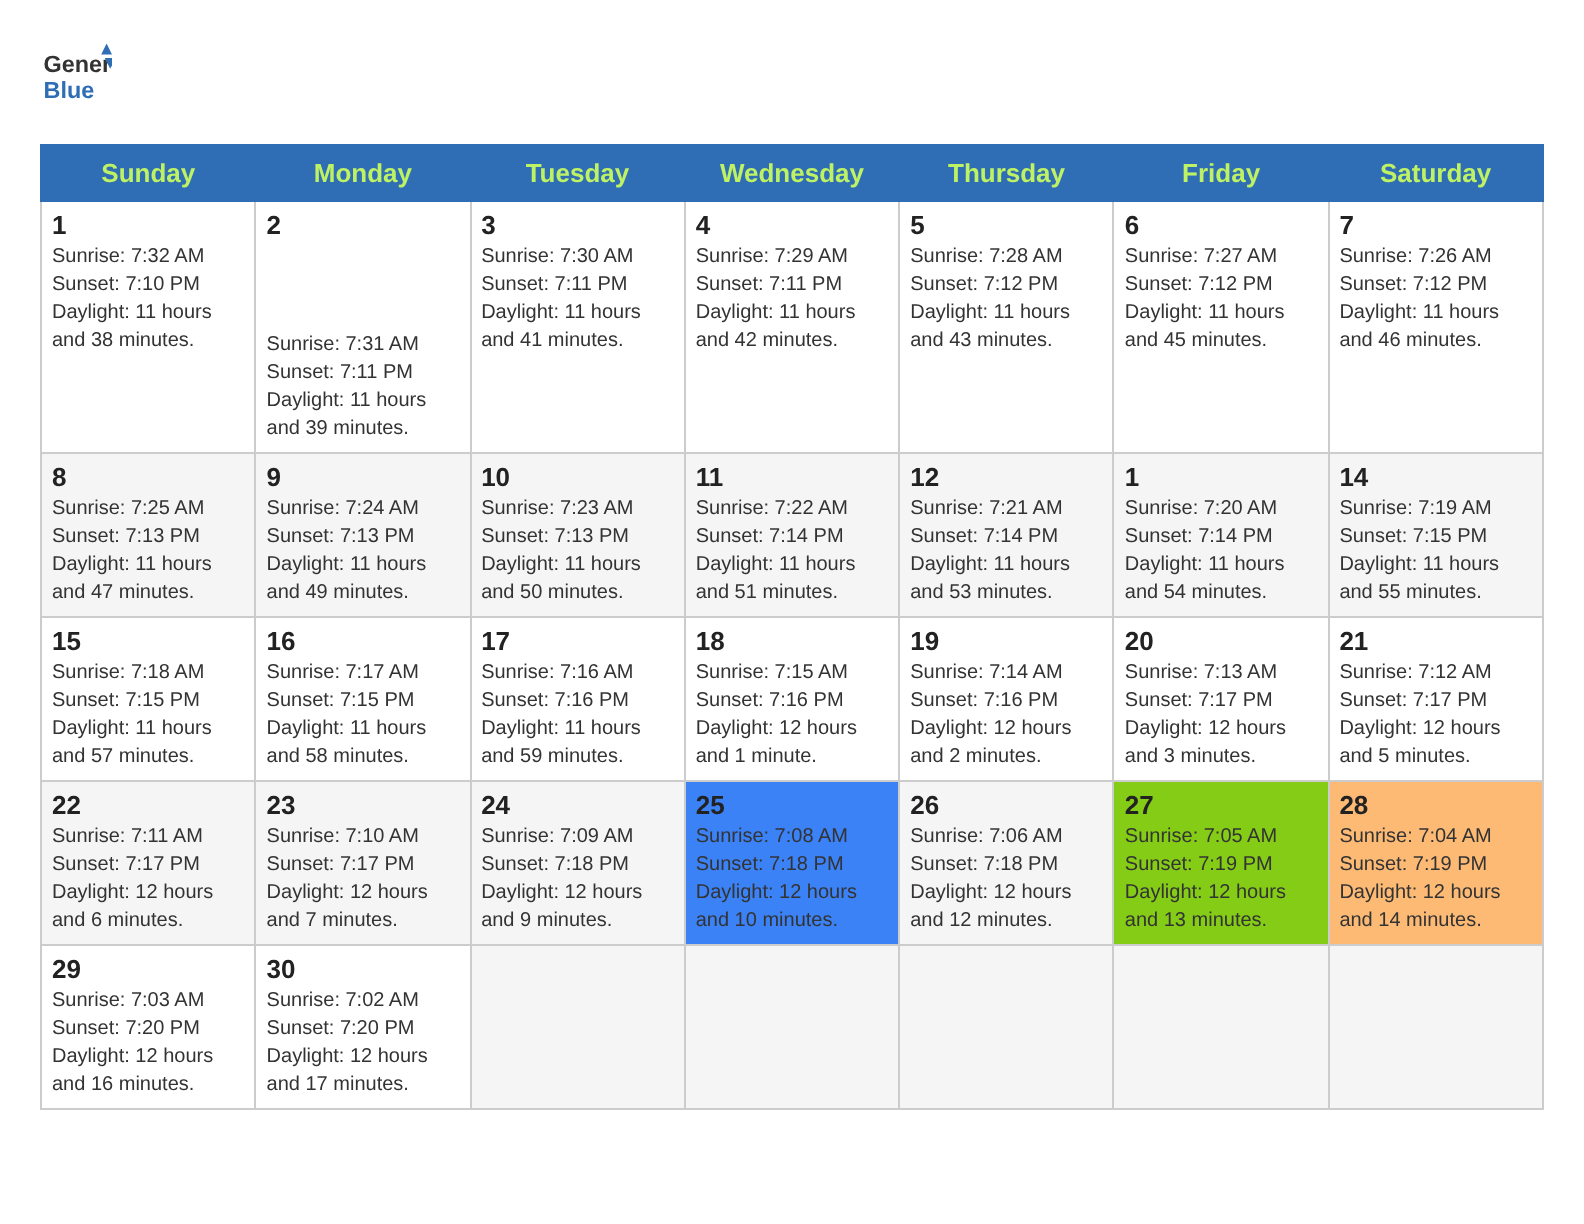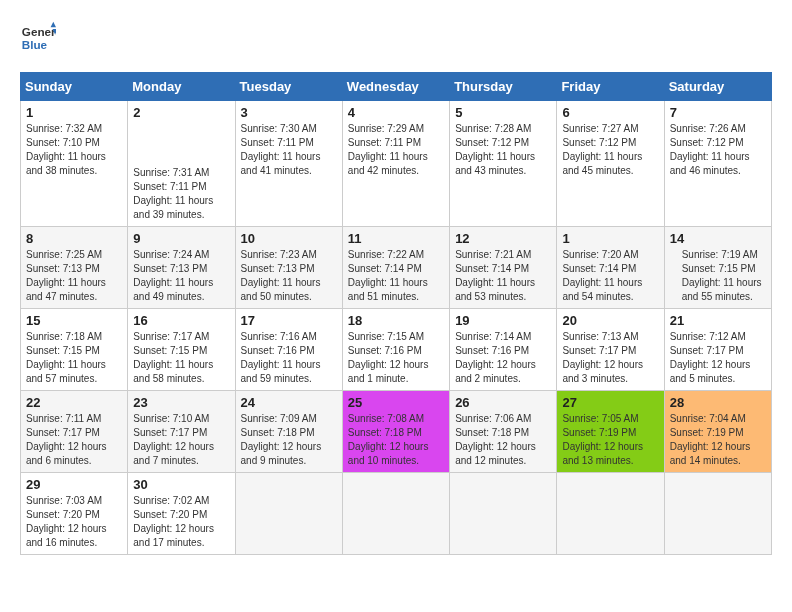--- a/index.html
+++ b/index.html
@@ -37,23 +37,23 @@
       font-size: 16px;
       color: #555;
     }
     .calendar {
       width: 100%;
       border-collapse: collapse;
       font-size: 11px;
     }
     .calendar th {
       background: #2f6eb5;
-      color: #ffffff;
+      color: #bef264;
       padding: 6px 4px;
-      text-align: left;
+      text-align: center;
       font-size: 13px;
       font-weight: bold;
       border: 1px solid #2f6eb5;
     }
     .calendar td {
       border: 1px solid #ccc;
       vertical-align: top;
       padding: 4px 5px;
       width: calc(100% / 7);
       min-height: 80px;
@@ -188,21 +188,21 @@
 Daylight: 11 hours and 53 minutes.</div>
         </td>
         <td style="background: rgb(245, 245, 245);">
           <span class="day-num">1</span>
           <div class="day-info" style="white-space: pre-line;">Sunrise: 7:20 AM
 Sunset: 7:14 PM
 Daylight: 11 hours and 54 minutes.</div>
         </td>
         <td style="background: rgb(245, 245, 245);">
           <span class="day-num">14</span>
-          <div class="day-info" style="white-space: pre-line; margin-left: 12px;">Sunrise: 7:19 AM
+          <div class="day-info" style="white-space: pre-line;">Sunrise: 7:19 AM
 Sunset: 7:15 PM
 Daylight: 11 hours and 55 minutes.</div>
         </td>
       </tr>
       <tr>
         <td>
           <span class="day-num">15</span>
           <div class="day-info" style="white-space: pre-line;">Sunrise: 7:18 AM
 Sunset: 7:15 PM
 Daylight: 11 hours and 57 minutes.</div>
@@ -256,21 +256,21 @@
           <div class="day-info" style="white-space: pre-line;">Sunrise: 7:10 AM
 Sunset: 7:17 PM
 Daylight: 12 hours and 7 minutes.</div>
         </td>
         <td style="background: rgb(245, 245, 245);">
           <span class="day-num">24</span>
           <div class="day-info" style="white-space: pre-line;">Sunrise: 7:09 AM
 Sunset: 7:18 PM
 Daylight: 12 hours and 9 minutes.</div>
         </td>
-        <td style="background: #d946ef;">
+        <td style="background: #3b82f6;">
           <span class="day-num">25</span>
           <div class="day-info" style="white-space: pre-line;">Sunrise: 7:08 AM
 Sunset: 7:18 PM
 Daylight: 12 hours and 10 minutes.</div>
         </td>
         <td style="background: rgb(245, 245, 245);">
           <span class="day-num">26</span>
           <div class="day-info" style="white-space: pre-line;">Sunrise: 7:06 AM
 Sunset: 7:18 PM
 Daylight: 12 hours and 12 minutes.</div>

